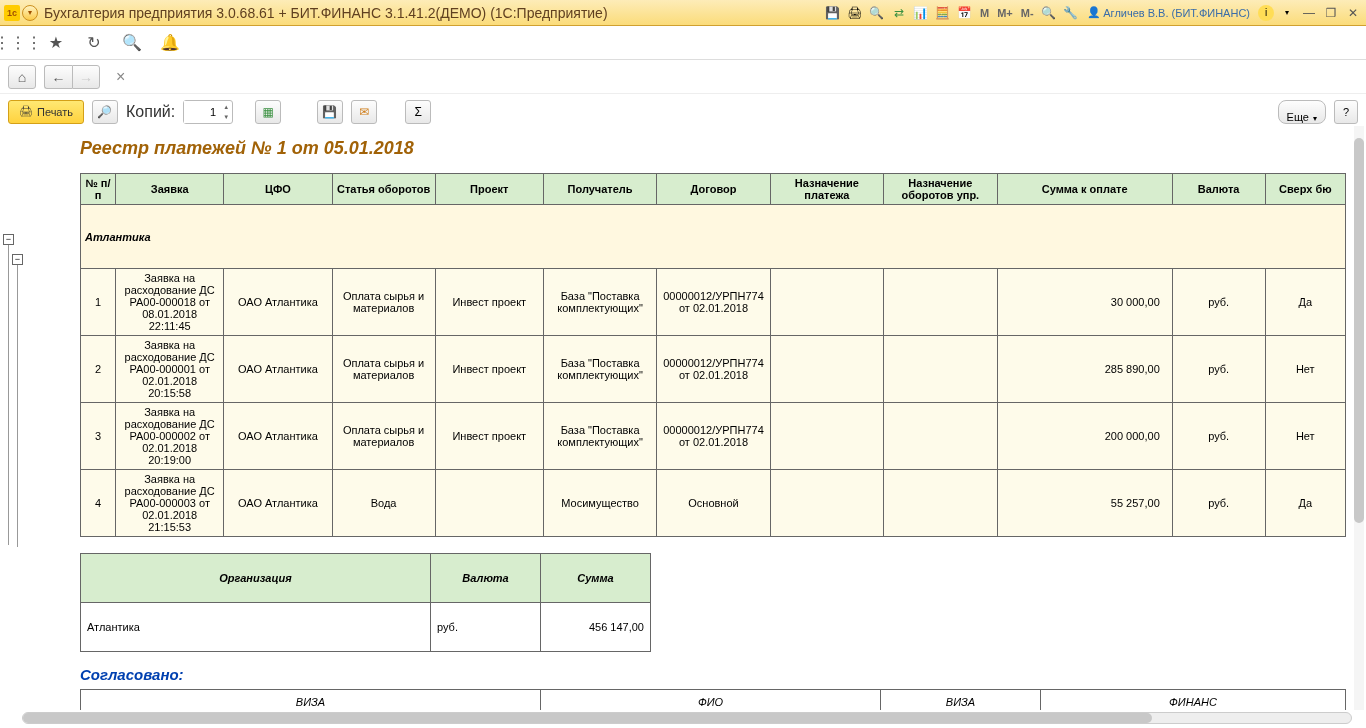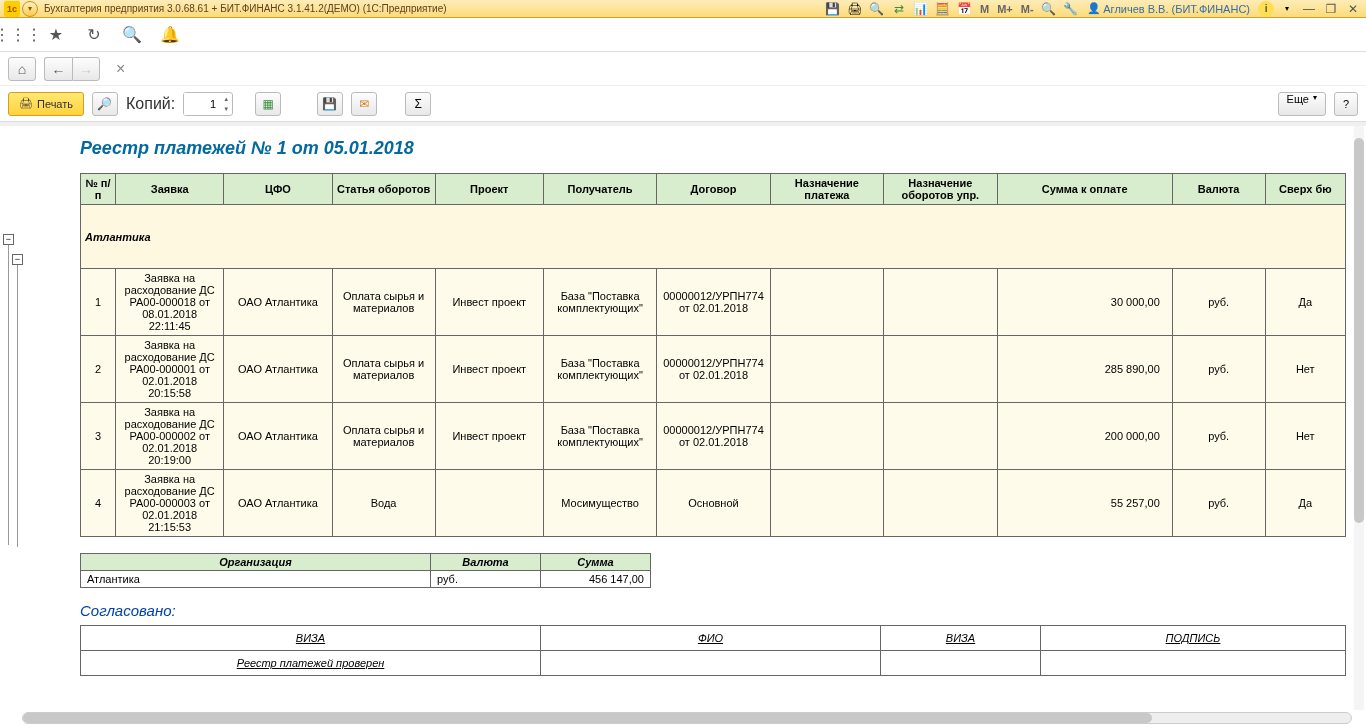--- a/index.html
+++ b/index.html
@@ -1,22 +1,22 @@
 <!DOCTYPE html>
 <html><head>
 <meta charset="utf-8">
 <style>
 * { box-sizing: border-box; margin: 0; padding: 0; }
 body { font-family: Arial, sans-serif; font-size: 11px; background: #f0f0f0; overflow: hidden; }
 
 
-.titlebar { height: 18px; background: linear-gradient(#fdecb8, #fbdc7a); display: flex; align-items: center; padding: 7px 4px; border-bottom: 1px solid #d0a030; }
+.titlebar { height: 26px; background: linear-gradient(#fdecb8, #fbdc7a); display: flex; align-items: center; padding: 7px 4px; border-bottom: 1px solid #d0a030; }
 .titlebar .logo { width: 16px; height: 16px; background: #ffcc00; border-radius: 2px; display: flex; align-items: center; justify-content: center; font-size: 9px; font-weight: bold; color: #a05000; margin-right: 2px; }
 .titlebar .down-arrow { width: 16px; height: 16px; border: 1px solid #cc9020; border-radius: 50%; background: linear-gradient(#fff2c0, #fbcb4a); display: flex; align-items: center; justify-content: center; font-size: 8px; color: #a05000; margin-right: 6px; }
-.titlebar .title { flex: 1; color: #604020; font-size: 10px; }
+.titlebar .title { flex: 1; color: #604020; font-size: 14px; }
 .titlebar .tb-right { display: flex; align-items: center; gap: 4px; }
 .titlebar .tb-icon { width: 18px; height: 16px; display: flex; align-items: center; justify-content: center; font-size: 12px; cursor: pointer; }
 .titlebar .tb-text { font-size: 11px; font-weight: bold; color: #666; padding: 0 2px; cursor: pointer; }
 .titlebar .user { display: flex; align-items: center; gap: 2px; font-size: 11px; color: #3a6da8; margin: 0 4px; }
 .titlebar .win { width: 18px; height: 14px; display: flex; align-items: center; justify-content: center; font-size: 12px; color: #555; cursor: pointer; }
 
 
 .toolbar { height: 34px; background: #fff; border-bottom: 1px solid #ddd; display: flex; align-items: center; padding: 0 8px; gap: 18px; }
 .toolbar .ti { width: 20px; height: 20px; display: flex; align-items: center; justify-content: center; font-size: 16px; color: #555; cursor: pointer; }
 
@@ -32,49 +32,49 @@
 
 .actionbar { height: 36px; background: #fff; display: flex; align-items: center; padding: 0 8px; gap: 8px; border-bottom: 1px solid #ddd; }
 .actionbar .print-btn { height: 24px; padding: 0 10px; background: linear-gradient(#ffe873, #ffd23e); border: 1px solid #d4a017; border-radius: 3px; display: flex; align-items: center; gap: 4px; cursor: pointer; color: #333; }
 .actionbar .small-btn { height: 24px; min-width: 26px; border: 1px solid #bbb; border-radius: 3px; background: linear-gradient(#fdfdfd,#e8e8e8); display: flex; align-items: center; justify-content: center; cursor: pointer; font-size: 12px; }
 .actionbar .copies-label { font-size: 16px; color: #333; }
 .actionbar .spinner { display: flex; align-items: center; border: 1px solid #bbb; border-radius: 3px; height: 24px; background: #fff; }
 .actionbar .spinner input { width: 36px; height: 22px; border: none; text-align: right; padding-right: 4px; font-size: 11px; }
 .actionbar .spinner .arr { display: flex; flex-direction: column; }
 .actionbar .spinner .arr span { font-size: 6px; line-height: 10px; padding: 0 3px; cursor: pointer; color: #666; }
 .actionbar .spacer { flex: 1; }
-.actionbar .more-btn { height: 24px; padding: 0 8px; border: 1px solid #bbb; border-radius: 3px; background: linear-gradient(#fdfdfd,#e8e8e8); display: flex; align-items: flex-start; gap: 4px; cursor: pointer; }
+.actionbar .more-btn { height: 24px; padding: 0 8px; border: 1px solid #bbb; border-radius: 8px; background: linear-gradient(#fdfdfd,#e8e8e8); display: flex; align-items: flex-end; gap: 4px; cursor: pointer; }
 .actionbar .help-btn { height: 24px; width: 24px; border: 1px solid #bbb; border-radius: 3px; background: linear-gradient(#fdfdfd,#e8e8e8); display: flex; align-items: center; justify-content: center; cursor: pointer; }
 
 
 .doc-outer { position: absolute; top: 126px; left: 0; right: 0; bottom: 0; background: #fff; }
 .doc-scroll { position: absolute; left: 22px; right: 14px; top: 0; bottom: 18px; overflow: auto; }
 .tree-gutter { position: absolute; left: 0; top: 0; bottom: 18px; width: 22px; background: #fff; }
 .tgline { position: absolute; border-left: 1px solid #999; }
 .tgbox { position: absolute; width: 11px; height: 11px; border: 1px solid #666; background: #fff; font-size: 9px; line-height: 9px; text-align: center; cursor: pointer; }
 
 .doc-content { padding: 12px 6px 6px 58px; min-width: 1300px; }
-.report-title { color: #0369a1; font-size: 18px; font-weight: bold; font-style: italic; margin-bottom: 14px; }
+.report-title { color: #a16207; font-size: 18px; font-weight: bold; font-style: italic; margin-bottom: 14px; }
 
 table.main { border-collapse: collapse; width: 100%; }
 table.main th, table.main td { border: 1px solid #666; padding: 3px 4px; font-size: 11px; vertical-align: middle; }
 table.main thead th { background: #d7edce; text-align: center; font-weight: bold; }
 table.main .grp td { background: #fff8e0; font-weight: bold; font-style: italic; text-align: left; }
 table.main tbody td { background: #fefbea; text-align: center; height: 64px; }
 table.main tbody td.num { text-align: right; padding-right: 12px; }
 
 table.summary { border-collapse: collapse; margin-top: 16px; }
-table.summary th, table.summary td { border: 1px solid #666; padding: 2px 6px; font-size: 11px; }
+table.summary th, table.summary td { border: 1px solid #666; padding: 18px 6px; font-size: 11px; }
 table.summary thead th { background: #d7edce; text-align: center; font-style: italic; font-weight: bold; }
 table.summary td.num { text-align: right; }
 
-.approved { color: #0040b0; font-size: 15px; font-weight: normal; font-style: italic; margin-top: 14px; margin-bottom: 6px; }
+.approved { color: #0040b0; font-size: 15px; font-weight: bold; font-style: italic; margin-top: 14px; margin-bottom: 6px; }
 
 table.sign { border-collapse: collapse; width: 100%; }
-table.sign th, table.sign td { border: 1px solid #666; padding: 6px; font-size: 11px; text-align: center; font-style: italic; text-decoration: underline; }
+table.sign th, table.sign td { border: 1px solid #666; padding: 6px; font-size: 11px; text-align: center; font-style: italic; }
 table.sign thead th { font-weight: normal; }
 
 
 .hscroll { position: absolute; left: 22px; right: 14px; bottom: 4px; height: 12px; background: #eee; border: 1px solid #ccc; border-radius: 6px; }
 .hscroll .thumb { position: absolute; left: 0; width: 85%; top: 0; bottom: 0; background: #c8c8c8; border-radius: 6px; }
 .vscroll { position: absolute; right: 2px; top: 0; bottom: 18px; width: 10px; background: #f5f5f5; }
 .vscroll .thumb { position: absolute; top: 12px; height: 66%; left: 0; right: 0; background: #c8c8c8; border-radius: 5px; }
 </style>
 </head>
 <body>
@@ -289,21 +289,21 @@
             <col style="width:460px">
             <col style="width:340px">
             <col style="width:160px">
             <col>
           </colgroup>
         <thead>
             <tr>
           <th>ВИЗА</th>
           <th>ФИО</th>
           <th>ВИЗА</th>
-          <th>ПОДПИСЬ</th>
+          <th>ФИНАНС</th>
         </tr>
           </thead>
         <tbody>
             <tr>
           <td>Реестр платежей проверен</td>
           <td></td>
               <td></td>
               <td></td>
         </tr>
           </tbody>

